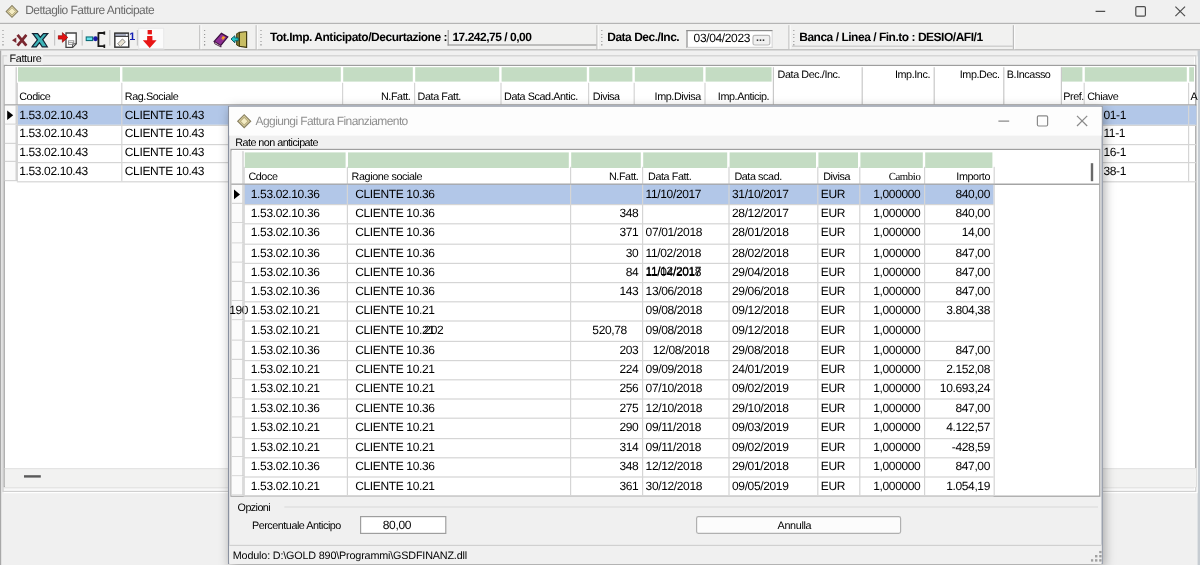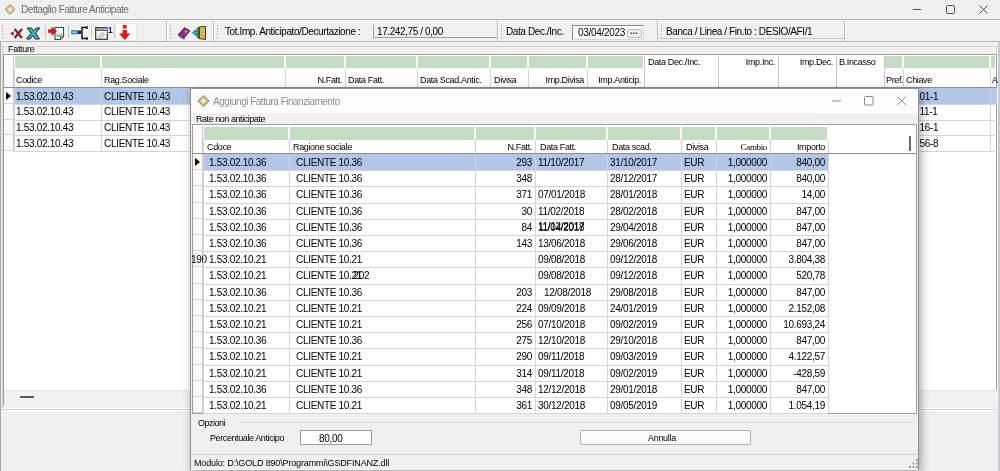--- a/index.html
+++ b/index.html
@@ -1,21 +1,21 @@
 <!DOCTYPE html>
 <html><head><meta charset="utf-8">
 <style>
 html,body{margin:0;padding:0;}
 body{width:1000px;height:471px;position:relative;overflow:hidden;
  font-family:"Liberation Sans",sans-serif;background:#f0f0f0;}
 .ab{position:absolute;}
 .txt{position:absolute;white-space:nowrap;}
 .cap{font-size:9px;letter-spacing:-0.35px;color:#000;}
 .cell{font-size:10px;letter-spacing:-0.3px;color:#000;}
-.bold{font-weight:normal;font-size:10px;letter-spacing:-0.4px;color:#000;}
+.bold{font-weight:bold;font-size:10px;letter-spacing:-0.4px;color:#000;}
 </style></head>
 <body>
 <div class="ab" style="left:0;top:0;width:1000px;height:471px;border-left:1px solid #a8a8a8;border-top:1px solid #cfccc4;box-sizing:border-box;"></div>
 <div class="ab" style="left:998px;top:0;width:2px;height:471px;background:#c6ccd2;"></div>
 <div class="ab" style="left:0;top:0;width:1000px;height:20px;background:#f0f0f0;border-bottom:1px solid #b4b4b4;box-sizing:border-box;"></div>
 <svg class="ab" style="left:4px;top:3px" width="12" height="13" viewBox="0 0 14 15">
     <g transform="rotate(45 7 7.5)">
       <rect x="3" y="3.5" width="8" height="8" fill="#ded3a2" stroke="#8a8264" stroke-width="1"></rect>
       <rect x="4.5" y="5" width="5" height="5" fill="#f4ecc4" stroke="#b5aa7c" stroke-width="0.8"></rect>
     </g>
@@ -167,21 +167,21 @@
 <div class="txt cell" style="left:919.5px;top:106.3px;">11-1</div>
 <div class="ab" style="left:14px;top:119.6px;width:983px;height:1px;background:#d5d5d5;"></div>
 <div class="ab" style="left:4px;top:119.6px;width:10px;height:15.8px;background:#fbfbfb;border-right:1px solid #c9c9c9;border-bottom:1px solid #d5d5d5;box-sizing:border-box;"></div>
 <div class="txt cell" style="left:16px;top:122.1px;">1.53.02.10.43</div>
 <div class="txt cell" style="left:104px;top:122.1px;">CLIENTE 10.43</div>
 <div class="txt cell" style="left:919.5px;top:122.1px;">16-1</div>
 <div class="ab" style="left:14px;top:135.4px;width:983px;height:1px;background:#d5d5d5;"></div>
 <div class="ab" style="left:4px;top:135.4px;width:10px;height:15.8px;background:#fbfbfb;border-right:1px solid #c9c9c9;border-bottom:1px solid #d5d5d5;box-sizing:border-box;"></div>
 <div class="txt cell" style="left:16px;top:137.9px;">1.53.02.10.43</div>
 <div class="txt cell" style="left:104px;top:137.9px;">CLIENTE 10.43</div>
-<div class="txt cell" style="left:919.5px;top:137.9px;">56-8</div>
+<div class="txt cell" style="left:919.5px;top:137.9px;">38-1</div>
 <div class="ab" style="left:14px;top:151.20000000000002px;width:983px;height:1px;background:#d5d5d5;"></div>
 <div class="ab" style="left:14px;top:88px;width:1px;height:63.2px;background:#d5d5d5;"></div>
 <div class="ab" style="left:101px;top:88px;width:1px;height:63.2px;background:#d5d5d5;"></div>
 <div class="ab" style="left:285px;top:88px;width:1px;height:63.2px;background:#d5d5d5;"></div>
 <div class="ab" style="left:345px;top:88px;width:1px;height:63.2px;background:#d5d5d5;"></div>
 <div class="ab" style="left:417px;top:88px;width:1px;height:63.2px;background:#d5d5d5;"></div>
 <div class="ab" style="left:490px;top:88px;width:1px;height:63.2px;background:#d5d5d5;"></div>
 <div class="ab" style="left:528px;top:88px;width:1px;height:63.2px;background:#d5d5d5;"></div>
 <div class="ab" style="left:587px;top:88px;width:1px;height:63.2px;background:#d5d5d5;"></div>
 <div class="ab" style="left:644px;top:88px;width:1px;height:63.2px;background:#d5d5d5;"></div>
@@ -235,21 +235,20 @@
 <div class="ab" style="left:490px;top:50px;width:1px;height:14px;background:#d5d5d5;"></div>
 <div class="ab" style="left:525px;top:50px;width:1px;height:14px;background:#d5d5d5;"></div>
 <div class="ab" style="left:579px;top:50px;width:1px;height:14px;background:#d5d5d5;"></div>
 <div class="ab" style="left:637px;top:50px;width:1px;height:14px;background:#d5d5d5;"></div>
 <div class="ab" style="left:2px;top:64px;width:723px;height:1px;background:#8e8e8e;"></div>
 <div class="ab" style="left:12px;top:65.0px;width:625px;height:16.2px;background:#b2c7e8;"></div>
 <div class="ab" style="left:2px;top:65.0px;width:10px;height:16.2px;background:#fbfbfb;border-right:1px solid #c9c9c9;border-bottom:1px solid #d5d5d5;box-sizing:border-box;"></div>
 <div class="ab" style="left:4px;top:69.0px;width:0;height:0;border-left:5px solid #000;border-top:4px solid transparent;border-bottom:4px solid transparent;"></div>
 <div class="txt cell" style="left:18px;top:68.0px;">1.53.02.10.36</div>
 <div class="txt cell" style="left:105px;top:68.0px;">CLIENTE 10.36</div>
-<div class="txt cell" style="left:0;top:68.0px;width:341px;text-align:right;">293</div>
 <div class="txt cell" style="left:347px;top:68.0px;">11/10/2017</div>
 <div class="txt cell" style="left:419px;top:68.0px;">31/10/2017</div>
 <div class="txt cell" style="left:493px;top:68.0px;">EUR</div>
 <div class="txt cell" style="left:0;top:68.0px;width:576px;text-align:right;">1,000000</div>
 <div class="txt cell" style="left:0;top:68.0px;width:634px;text-align:right;">840,00</div>
 <div class="ab" style="left:12px;top:81.2px;width:625px;height:1px;background:#d5d5d5;"></div>
 <div class="ab" style="left:2px;top:81.2px;width:10px;height:16.2px;background:#fbfbfb;border-right:1px solid #c9c9c9;border-bottom:1px solid #d5d5d5;box-sizing:border-box;"></div>
 <div class="txt cell" style="left:18px;top:84.2px;">1.53.02.10.36</div>
 <div class="txt cell" style="left:105px;top:84.2px;">CLIENTE 10.36</div>
 <div class="txt cell" style="left:0;top:84.2px;width:341px;text-align:right;">348</div>
@@ -310,21 +309,21 @@
 <div class="txt cell" style="left:0;top:165.2px;width:634px;text-align:right;">3.804,38</div>
 <div class="ab" style="left:12px;top:178.39999999999998px;width:625px;height:1px;background:#d5d5d5;"></div>
 <div class="ab" style="left:2px;top:178.39999999999998px;width:10px;height:16.2px;background:#fbfbfb;border-right:1px solid #c9c9c9;border-bottom:1px solid #d5d5d5;box-sizing:border-box;"></div>
 <div class="txt cell" style="left:18px;top:181.39999999999998px;">1.53.02.10.21</div>
 <div class="txt cell" style="left:105px;top:181.39999999999998px;">CLIENTE 10.21</div>
 <div class="txt cell" style="left:0;top:181.39999999999998px;width:341px;text-align:center;">202</div>
 <div class="txt cell" style="left:347px;top:181.39999999999998px;">09/08/2018</div>
 <div class="txt cell" style="left:419px;top:181.39999999999998px;">09/12/2018</div>
 <div class="txt cell" style="left:493px;top:181.39999999999998px;">EUR</div>
 <div class="txt cell" style="left:0;top:181.39999999999998px;width:576px;text-align:right;">1,000000</div>
-<div class="txt cell" style="left:0;top:181.39999999999998px;width:634px;text-align:right;">520,78</div>
+<div class="txt cell" style="left:0;top:181.39999999999998px;width:634px;text-align:center;">520,78</div>
 <div class="ab" style="left:12px;top:194.59999999999997px;width:625px;height:1px;background:#d5d5d5;"></div>
 <div class="ab" style="left:2px;top:194.6px;width:10px;height:16.2px;background:#fbfbfb;border-right:1px solid #c9c9c9;border-bottom:1px solid #d5d5d5;box-sizing:border-box;"></div>
 <div class="txt cell" style="left:18px;top:197.6px;">1.53.02.10.36</div>
 <div class="txt cell" style="left:105px;top:197.6px;">CLIENTE 10.36</div>
 <div class="txt cell" style="left:0;top:197.6px;width:341px;text-align:right;">203</div>
 <div class="txt cell" style="left:353px;top:197.6px;">12/08/2018</div>
 <div class="txt cell" style="left:419px;top:197.6px;">29/08/2018</div>
 <div class="txt cell" style="left:493px;top:197.6px;">EUR</div>
 <div class="txt cell" style="left:0;top:197.6px;width:576px;text-align:right;">1,000000</div>
 <div class="txt cell" style="left:0;top:197.6px;width:634px;text-align:right;">847,00</div>

